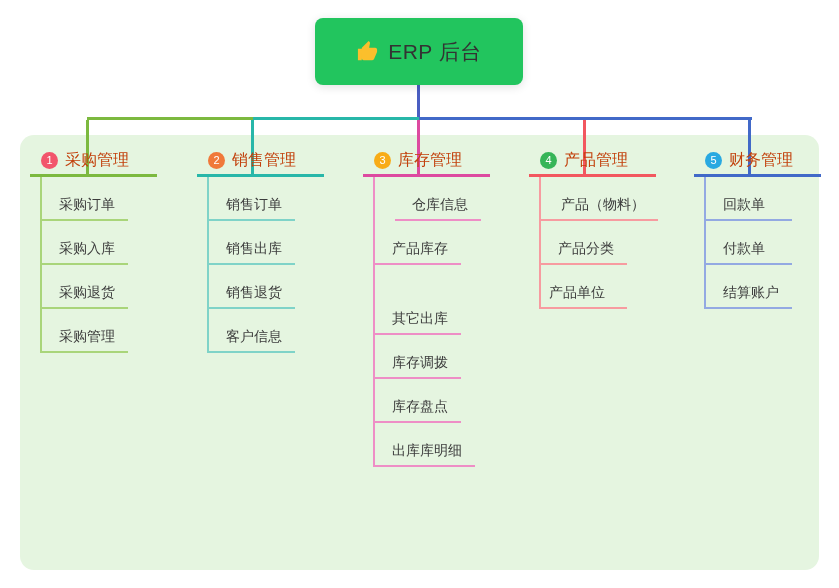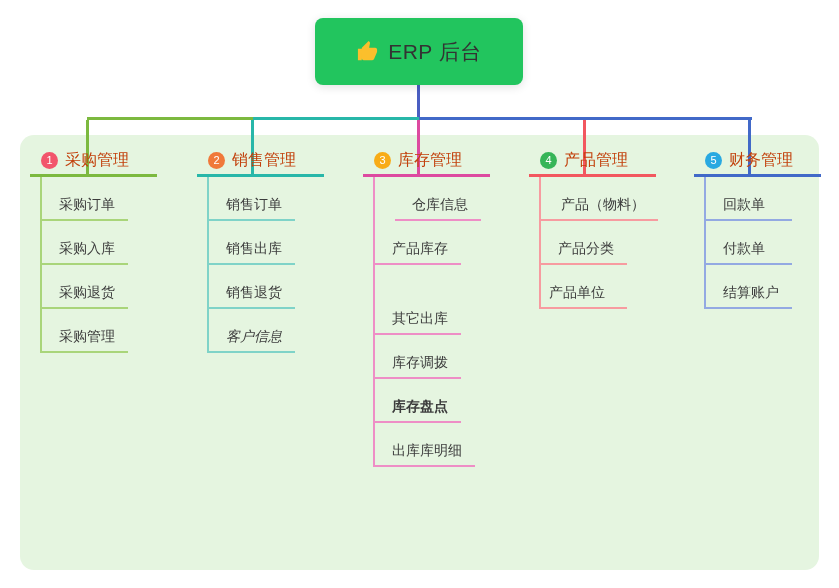--- a/index.html
+++ b/index.html
@@ -88,34 +88,34 @@
       </div>
       <div class="branch" style="left: 197px;">
         <div class="branch-head" style="border-bottom-color: rgb(40, 183, 169);">
           <span class="badge" style="background: rgb(240, 121, 58);">2</span>
           <span class="branch-label">销售管理</span>
         </div>
         <div class="children" style="border-left-color: rgb(127, 211, 200);">
           <div class="child" style="border-bottom-color: rgb(127, 211, 200);">销售订单</div>
           <div class="child" style="border-bottom-color: rgb(127, 211, 200);">销售出库</div>
           <div class="child" style="border-bottom-color: rgb(127, 211, 200);">销售退货</div>
-          <div class="child" style="border-bottom-color: rgb(127, 211, 200); font-style: italic;">客户信息</div>
+          <div class="child" style="border-bottom-color: rgb(127, 211, 200);">客户信息</div>
         </div>
       </div>
       <div class="branch" style="left: 363px;">
         <div class="branch-head" style="border-bottom-color: rgb(221, 74, 160);">
           <span class="badge" style="background: rgb(248, 172, 23);">3</span>
           <span class="branch-label">库存管理</span>
         </div>
         <div class="children" style="border-left-color: rgb(238, 142, 198);">
           <div class="child" style="border-bottom-color: rgb(238, 142, 198); margin-left: 20px;">仓库信息</div>
           <div class="child" style="border-bottom-color: rgb(238, 142, 198);">产品库存</div>
           <div class="child" style="border-bottom-color: rgb(238, 142, 198); margin-top: 26px;">其它出库</div>
           <div class="child" style="border-bottom-color: rgb(238, 142, 198);">库存调拨</div>
-          <div class="child" style="border-bottom-color: rgb(238, 142, 198); font-weight: bold;">库存盘点</div>
+          <div class="child" style="border-bottom-color: rgb(238, 142, 198);">库存盘点</div>
           <div class="child" style="border-bottom-color: rgb(238, 142, 198);">出库库明细</div>
         </div>
       </div>
       <div class="branch" style="left: 529px;">
         <div class="branch-head" style="border-bottom-color: rgb(242, 87, 95);">
           <span class="badge" style="background: rgb(54, 181, 88);">4</span>
           <span class="branch-label">产品管理</span>
         </div>
         <div class="children" style="border-left-color: rgb(247, 155, 160);">
           <div class="child" style="border-bottom-color: rgb(247, 155, 160); padding-left: 20px;">产品（物料）</div>

